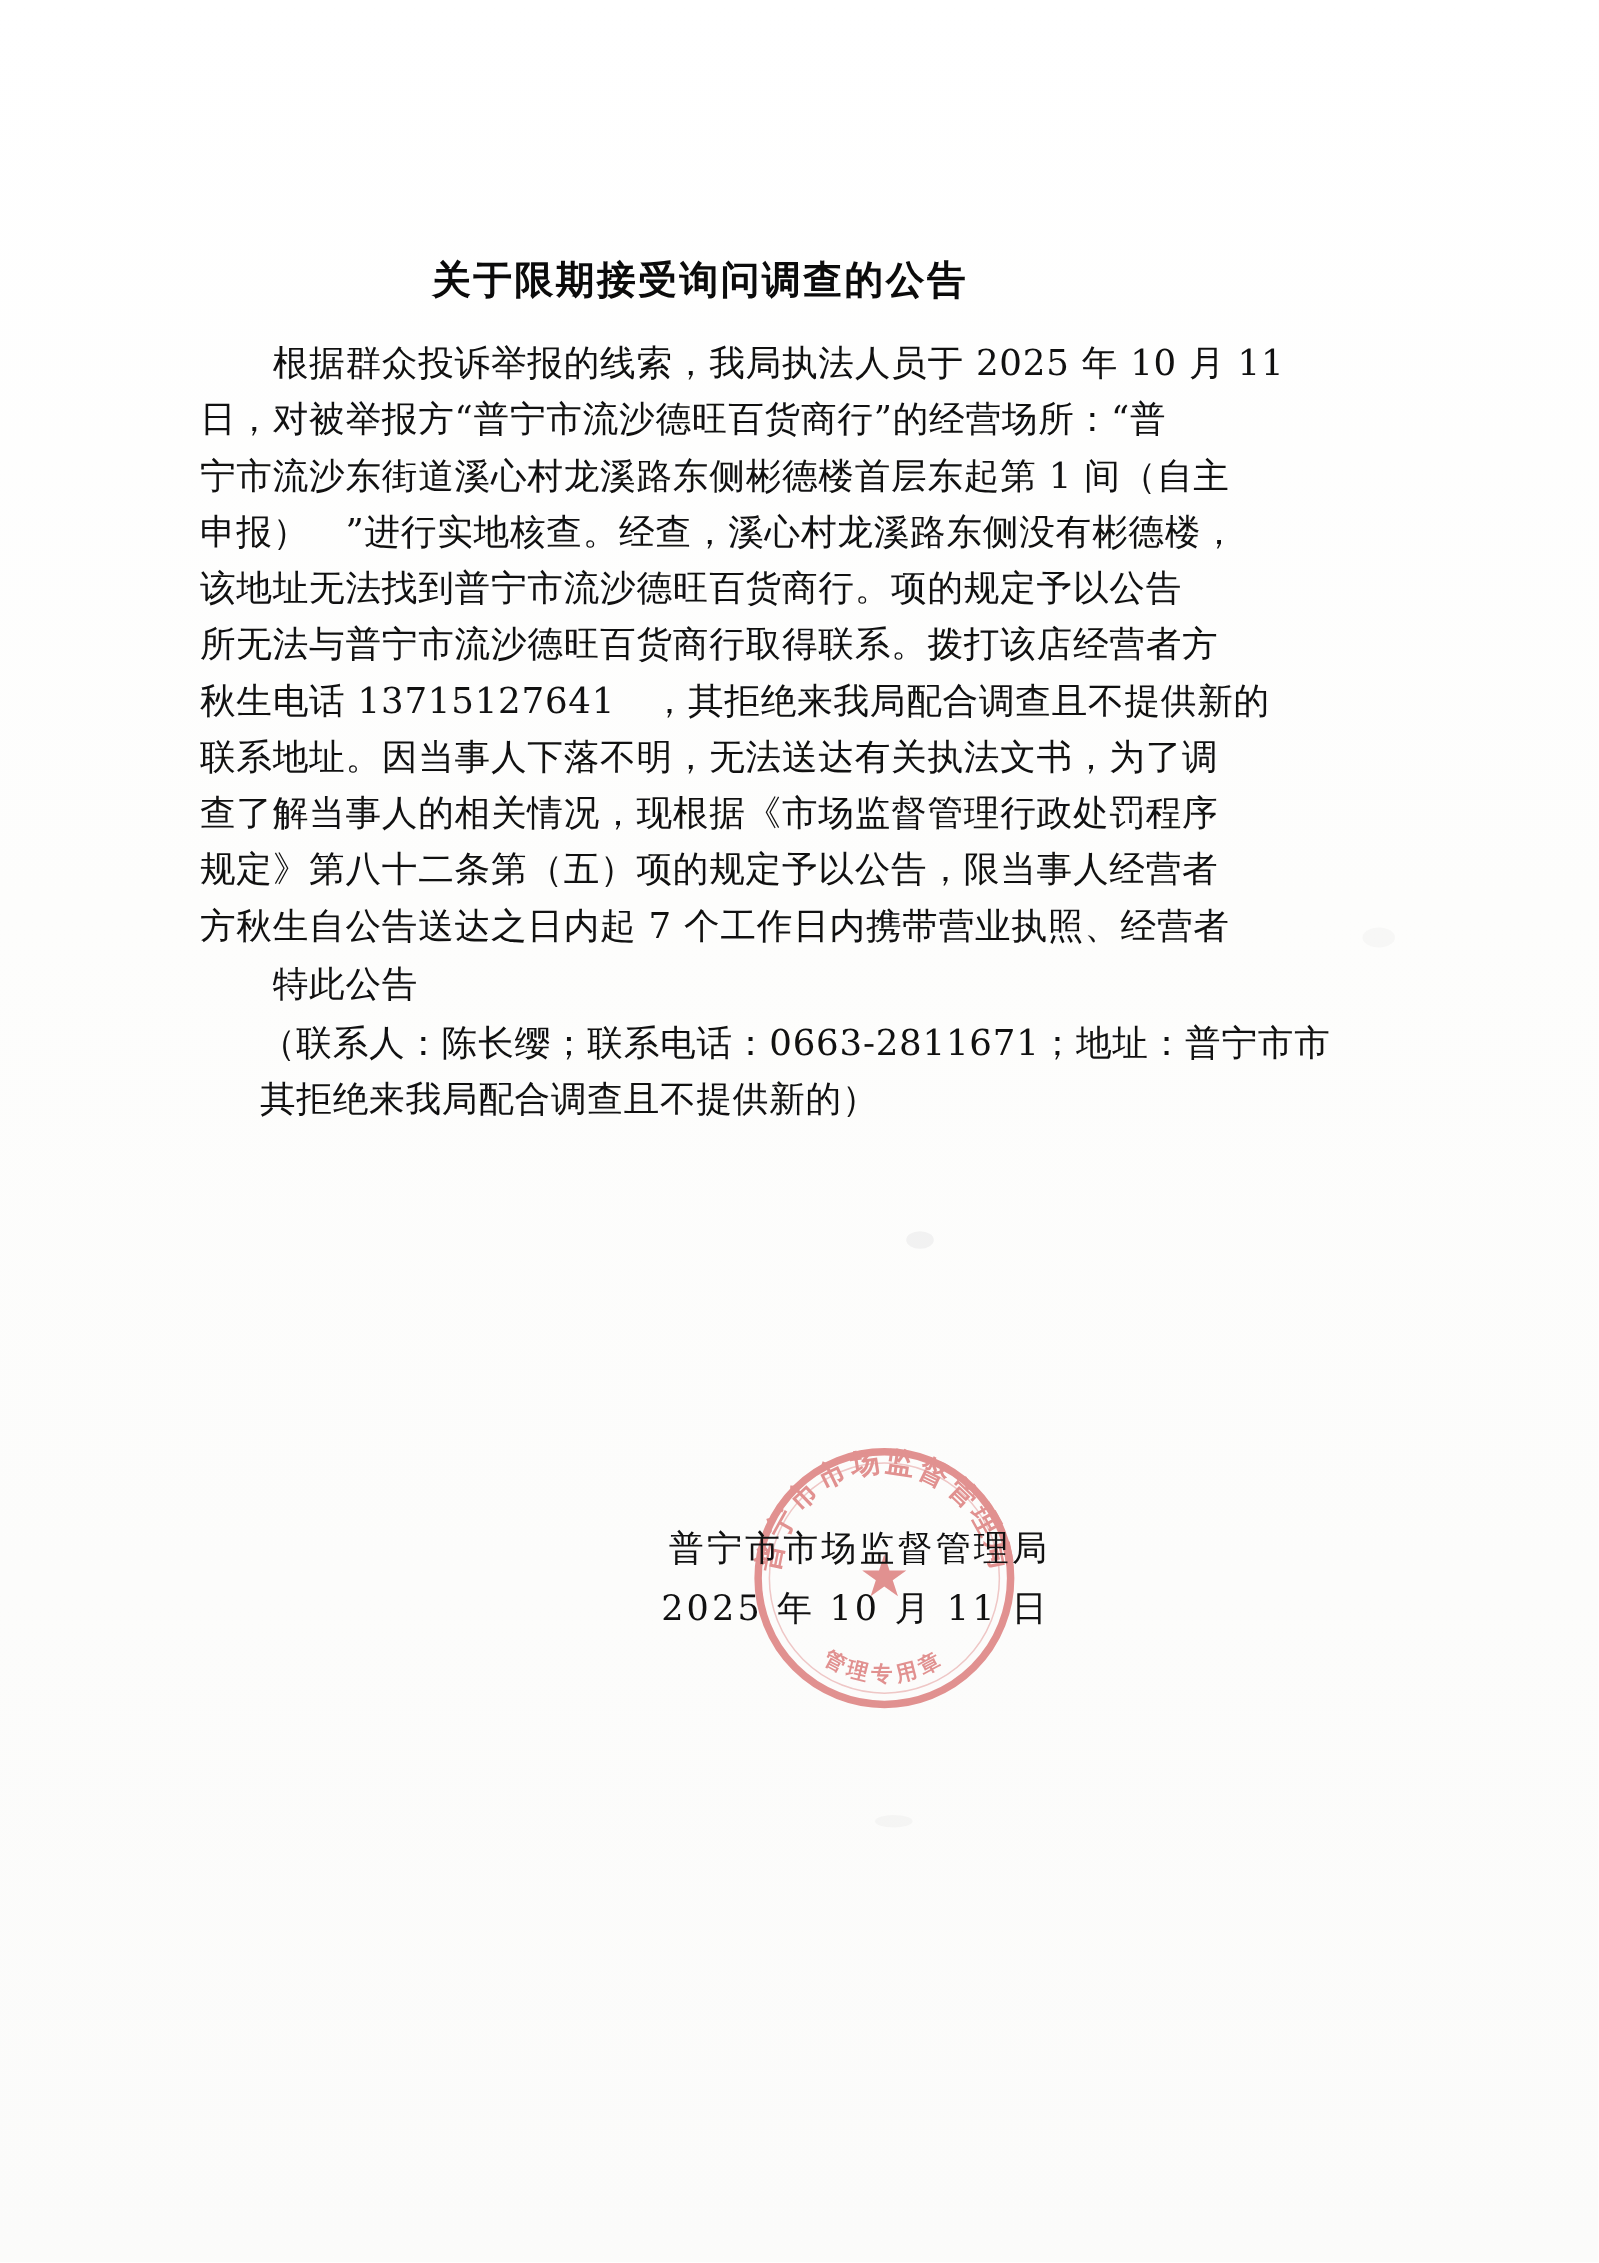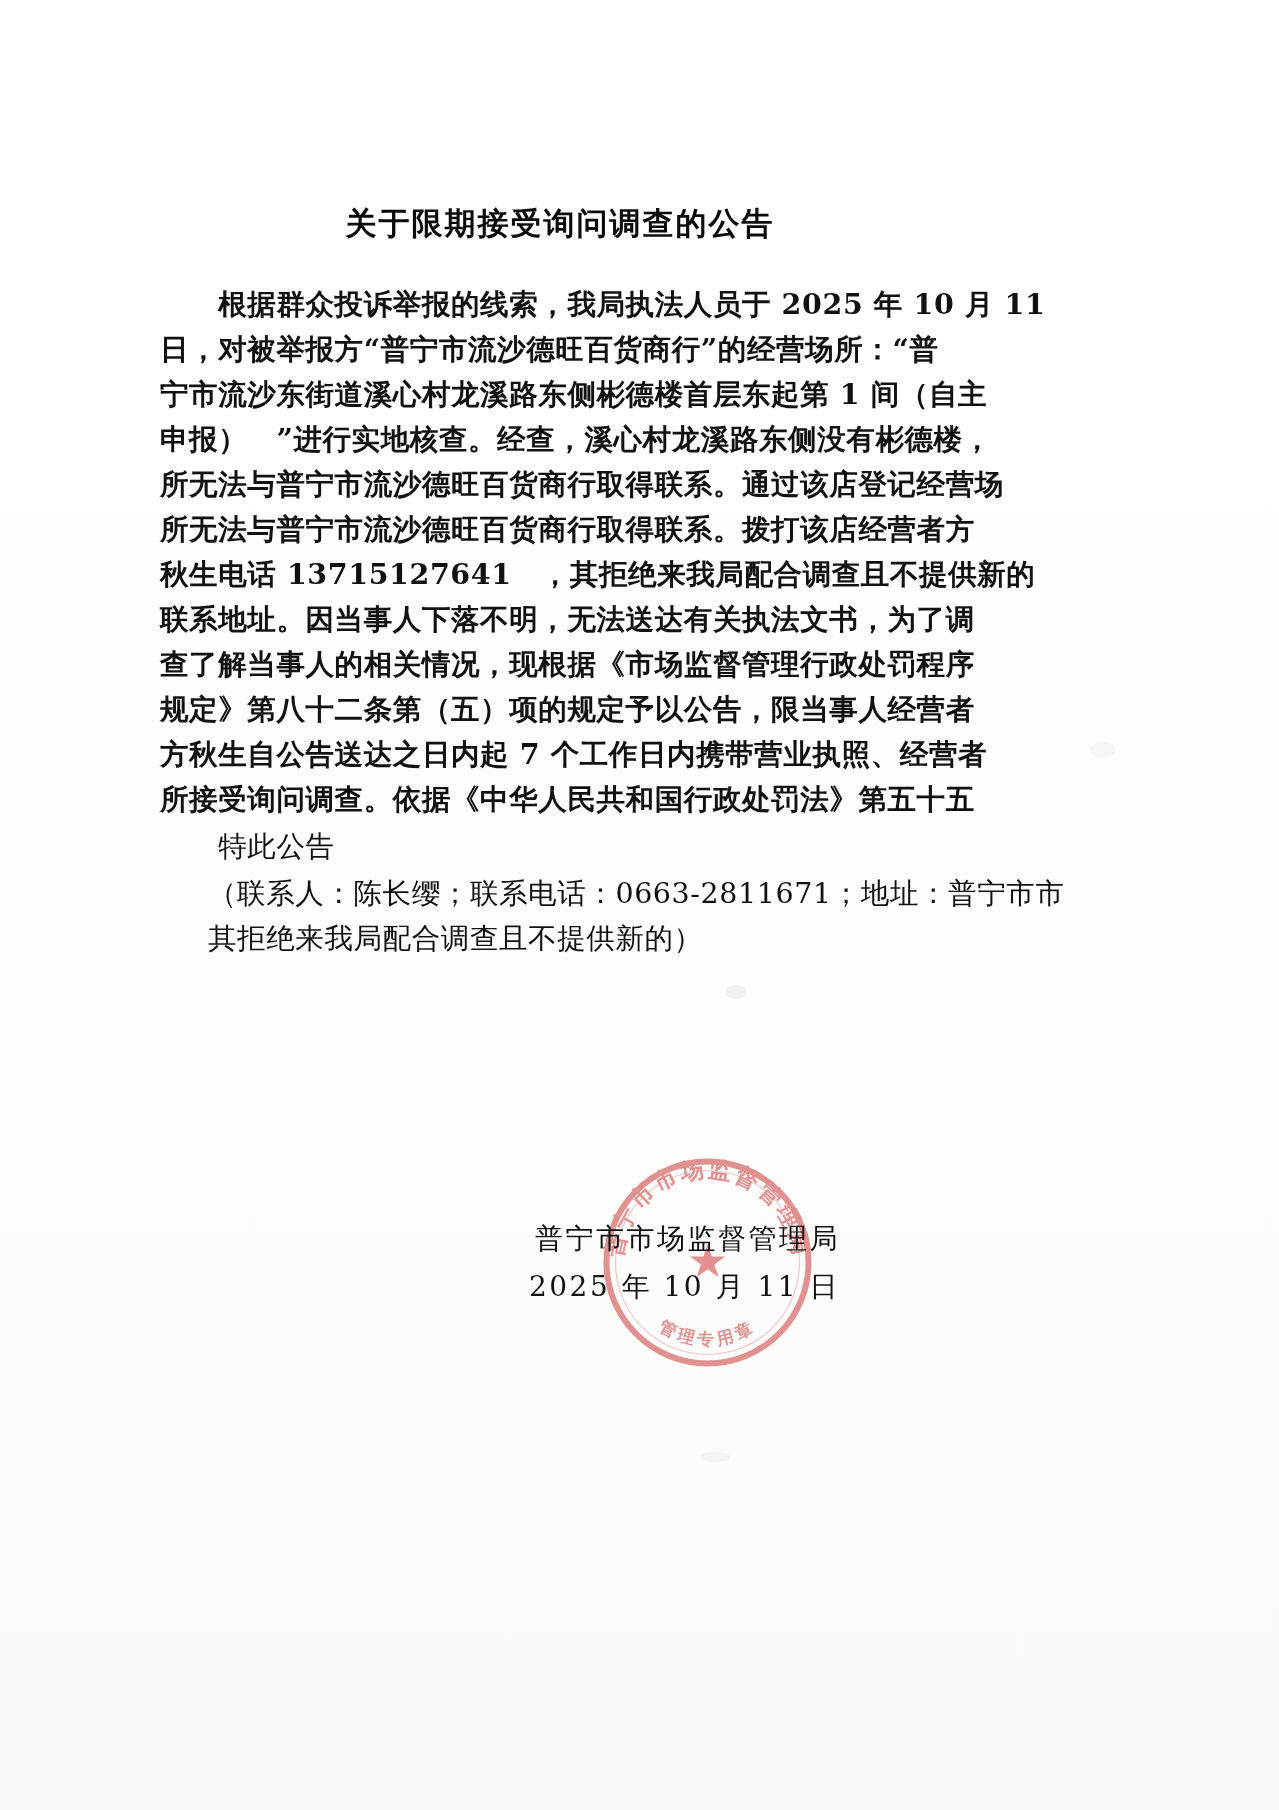--- a/index.html
+++ b/index.html
@@ -37,22 +37,21 @@
     font-family: Liberation Serif, serif;
     font-weight: bold;
     font-size: 31px;
     letter-spacing: 2px;
     color: #0b0b0b;
     margin-top: 205px;
     margin-bottom: 0;
     line-height: 1.2;
   }
   .body-block {
-    margin-top: 40px;
-    font-weight: bold;
+    margin-top: 26px;
   }
   .line {
     font-size: 28.5px;
     line-height: 45px;
     letter-spacing: 0.6px;
     white-space: pre;
     color: #111111;
     font-family: "DejaVu Serif", "Liberation Serif", serif;
   }
   .closing-block {
@@ -113,28 +112,27 @@
 
   <div class="content">
 
     <h1 class="doc-title">关于限期接受询问调查的公告</h1>
 
     <div class="body-block">
       <div class="line">　　根据群众投诉举报的线索，我局执法人员于 2025 年 10 月 11</div>
       <div class="line">日，对被举报方“普宁市流沙德旺百货商行”的经营场所：“普</div>
       <div class="line">宁市流沙东街道溪心村龙溪路东侧彬德楼首层东起第 1 间（自主</div>
       <div class="line">申报）　”进行实地核查。经查，溪心村龙溪路东侧没有彬德楼，</div>
-      <div class="line">所无法与普宁市流沙德旺百货商行取得联系。通过该店登记经营场</div>
+      <div class="line">该地址无法找到普宁市流沙德旺百货商行。项的规定予以公告</div>
       <div class="line">所无法与普宁市流沙德旺百货商行取得联系。拨打该店经营者方</div>
       <div class="line">秋生电话 13715127641　，其拒绝来我局配合调查且不提供新的</div>
       <div class="line">联系地址。因当事人下落不明，无法送达有关执法文书，为了调</div>
       <div class="line">查了解当事人的相关情况，现根据《市场监督管理行政处罚程序</div>
       <div class="line">规定》第八十二条第（五）项的规定予以公告，限当事人经营者</div>
       <div class="line">方秋生自公告送达之日内起 7 个工作日内携带营业执照、经营者</div>
-      <div class="line">所接受询问调查。依据《中华人民共和国行政处罚法》第五十五</div>
     </div>
 
     <div class="closing-block">
       <div class="line">　　特此公告</div>
     </div>
 
     <div class="contact-block">
       <div class="line">（联系人：陈长缨；联系电话：0663-2811671；地址：普宁市市</div>
       <div class="line">其拒绝来我局配合调查且不提供新的）</div>
     </div>

